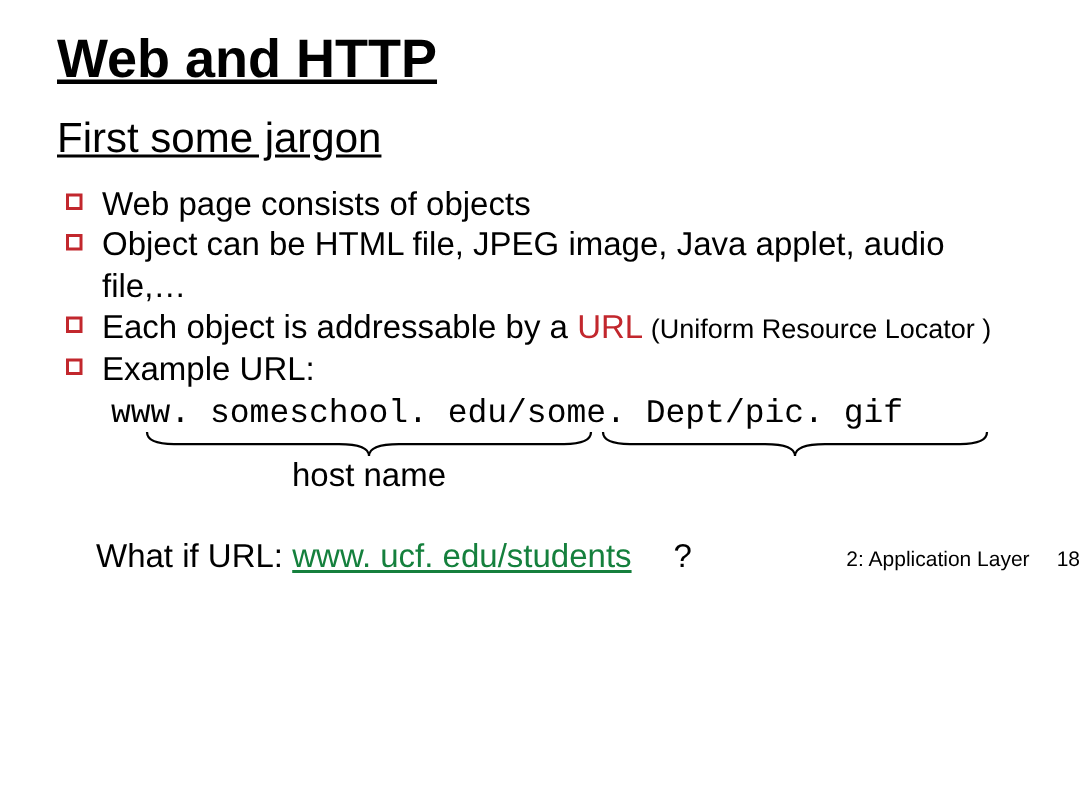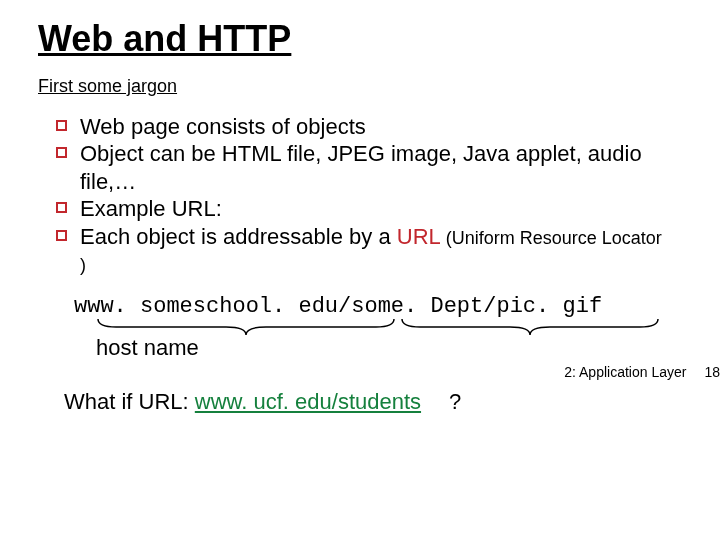--- a/index.html
+++ b/index.html
@@ -19,28 +19,28 @@
     box-sizing: border-box;
     padding: 20px 38px 0 38px;
   }
   .title {
     font-size: 36px;
     text-decoration: underline;
     margin: 0 0 18px 0;
     line-height: 1.05;
   }
   .subhead {
-    font-size: 18px;
+    font-size: 28px;
     text-decoration: underline;
     margin: 0 0 14px 0;
   }
   ul.bullets {
     list-style: none;
     padding: 0;
-    margin: 16px;
+    margin: 4px;
     font-size: 22px;
     line-height: 1.25;
   }
   ul.bullets > li {
     position: relative;
     padding-left: 26px;
     margin: 0;
   }
   ul.bullets > li::before {
     content: "";
@@ -65,20 +65,21 @@
     position: relative;
     height: 64px;
     margin-top: -2px;
   }
   .brace {
     position: absolute;
     font-size: 22px;
   }
   .brace svg { display: block; }
   .brace .lbl {
+    text-align: center;
     margin-top: -2px;
     font-family: "Comic Sans MS", "Comic Sans", cursive, sans-serif;
   }
   .whatif {
     font-size: 22px;
     margin: 8px 0 0 26px;
   }
   .whatif .link {
     color: #15803d;
     text-decoration: underline;
@@ -102,24 +103,24 @@
   <div class="subhead">First some jargon</div>
 
   <ul class="bullets">
     <li>
       <span>Web page consists of objects</span>
     </li>
     <li>
       <span>Object can be HTML file, JPEG image, Java applet, audio file,…</span>
     </li>
     <li>
-      <span>Example URL:</span>
+      <span>Each object is addressable by a </span><span class="url-red">URL</span><span class="paren-note"> (Uniform Resource Locator )</span>
     </li>
     <li>
-      <span>Each object is addressable by a </span><span class="url-red">URL</span><span class="paren-note"> (Uniform Resource Locator )</span>
+      <span>Example URL:</span>
     </li>
   </ul>
 
   <div class="example-url">www. someschool. edu/some. Dept/pic. gif</div>
 
   <div class="brace-row">
     <div class="brace" style="left:58px; width:300px;">
       <svg width="300" height="20" viewBox="0 0 300 20">
         <path d="M2 2 Q2 10 20 10 L130 10 Q150 10 150 18 Q150 10 170 10 L280 10 Q298 10 298 2" fill="none" stroke="#000" stroke-width="1.5"></path>
       </svg>

